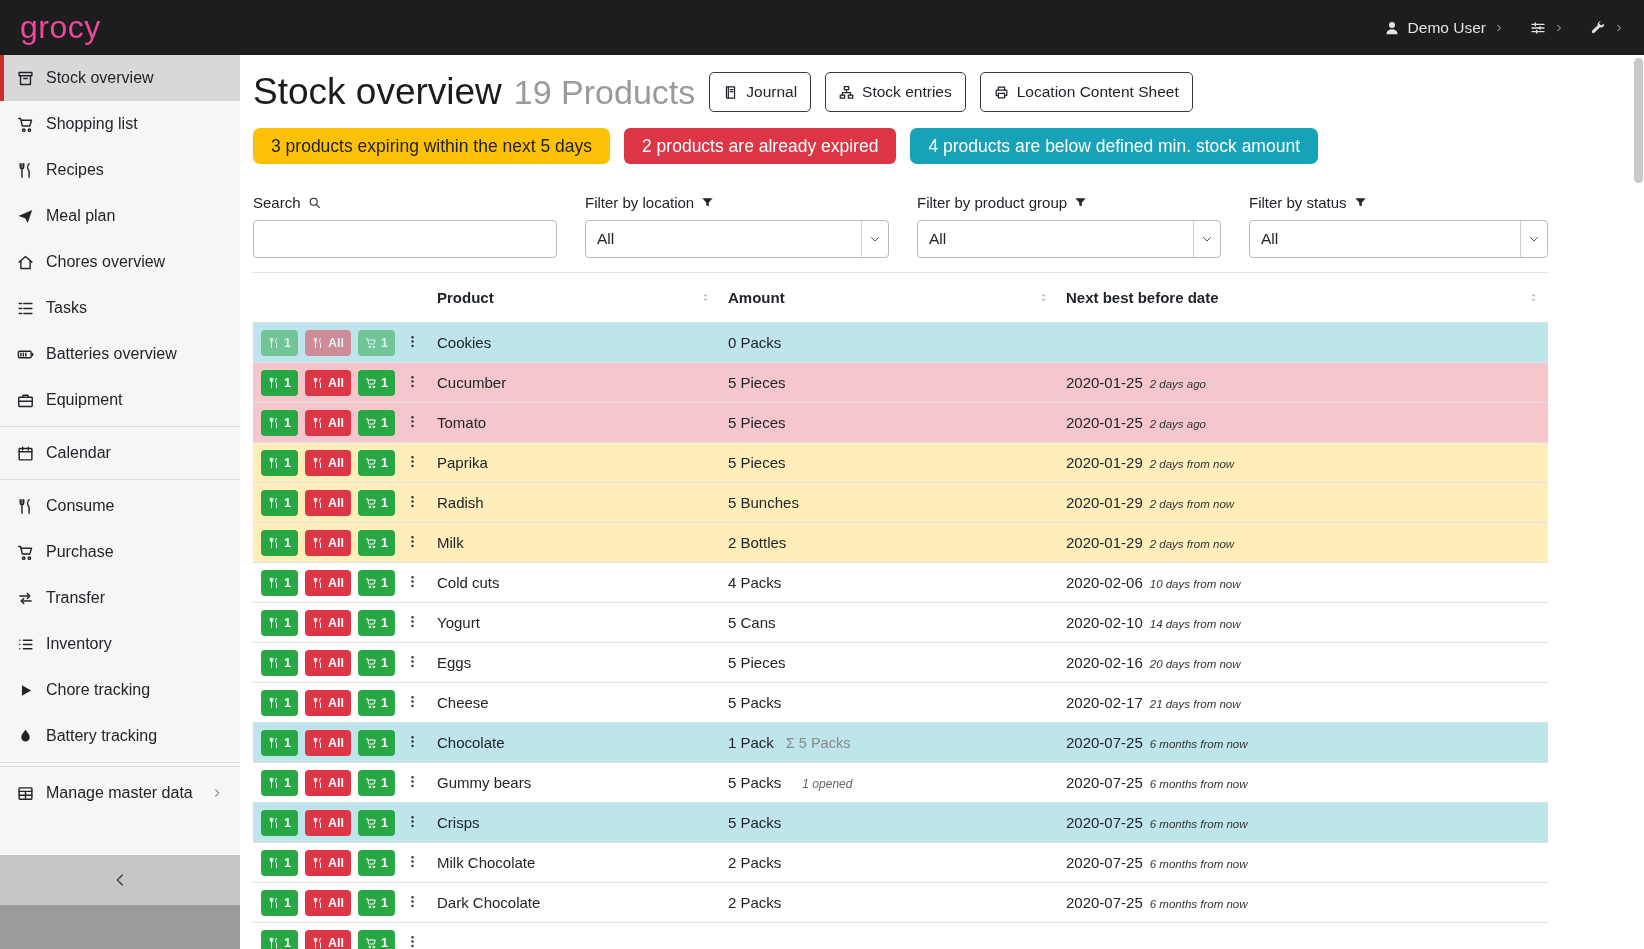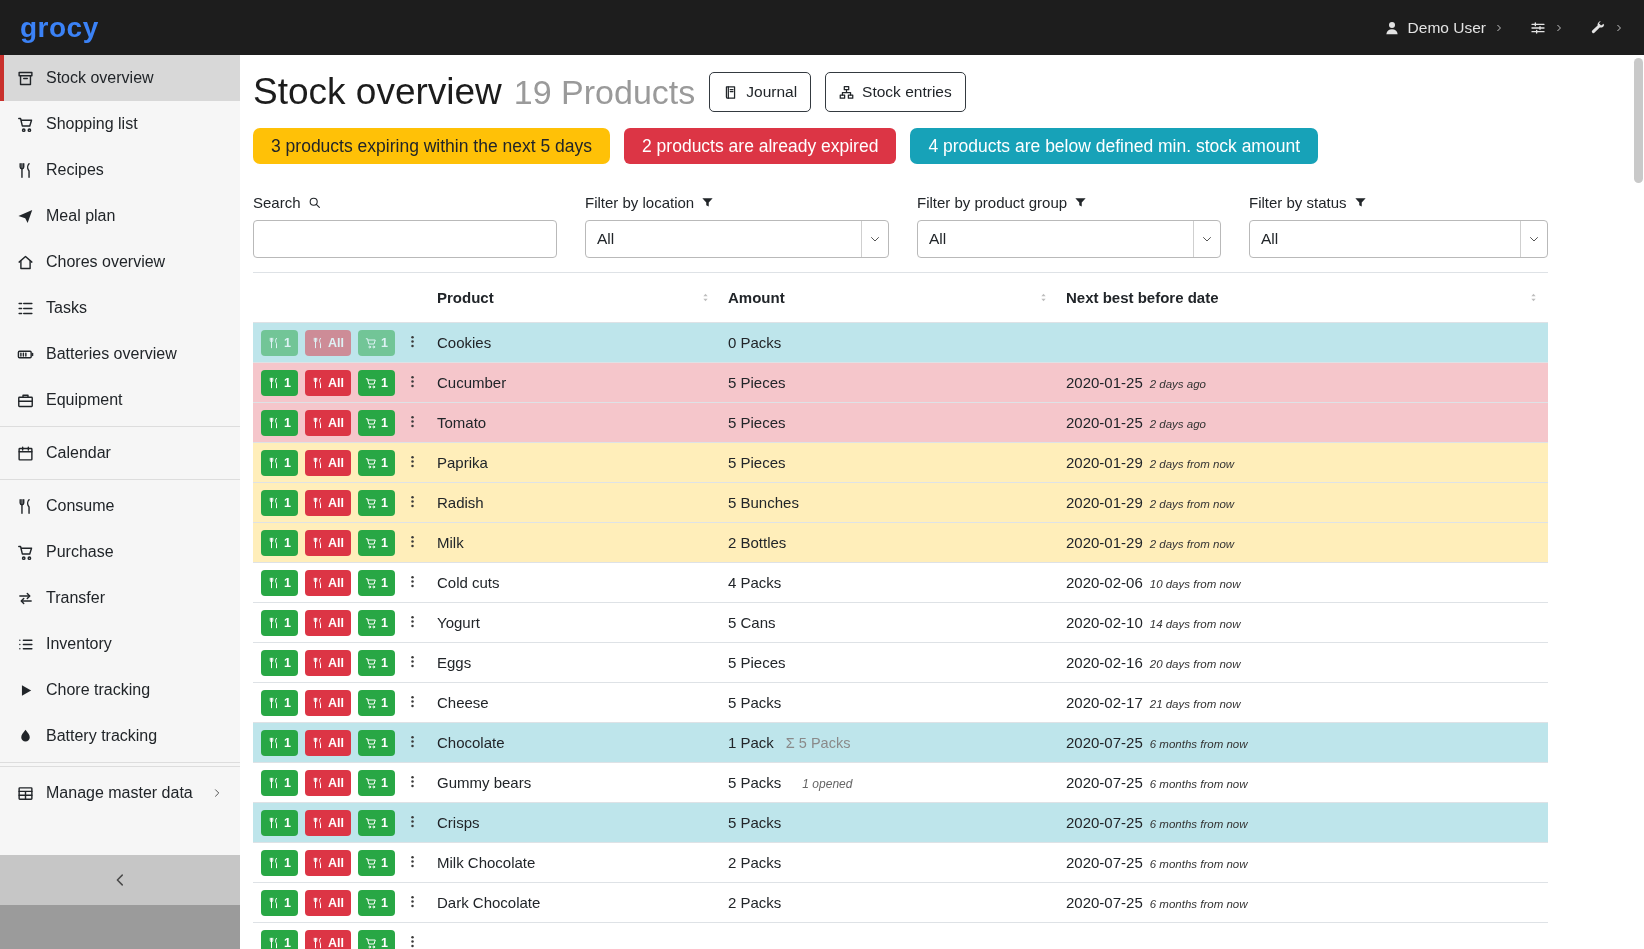--- a/index.html
+++ b/index.html
@@ -2,21 +2,21 @@
 <html><head>
 <meta charset="utf-8">
 <style>
   * { margin:0; padding:0; box-sizing:border-box; }
   html,body { width:1644px; height:949px; overflow:hidden; }
   body { font-family:"Liberation Sans", sans-serif; background:#fff; color:#212529; }
   #app { position:relative; width:1644px; height:949px; display:flex; flex-direction:column; overflow:hidden; }
 
   
   .topbar { flex:0 0 55px; background:#1d1d1d; display:flex; align-items:center; padding:0 20px; }
-  .logo { color:#3b82f6; font-size:28px; font-weight:bold; letter-spacing:.5px; }
+  .logo { color:#ec4899; font-size:32px; font-weight:normal; letter-spacing:.5px; }
   .topbar-right { margin-left:auto; display:flex; align-items:center; gap:26px; color:#e3e3e3; }
   .tb-item { display:flex; align-items:center; gap:8px; font-size:15.5px; cursor:pointer; }
   .tb-item .icn svg { width:16px; height:16px; }
   .icn.chev-sm svg { width:10px !important; height:10px !important; }
 
   
   .icn { display:inline-flex; align-items:center; justify-content:center; }
   .icn svg { width:16px; height:16px; display:block; }
 
   
@@ -336,20 +336,30 @@
           <span class="icn">
               <svg viewBox="0 0 24 24" fill="none" stroke="currentColor" stroke-width="2" stroke-linecap="round" stroke-linejoin="round">
                 <rect x="8.5" y="2.5" width="7" height="5"></rect>
                 <rect x="2" y="16" width="7" height="5"></rect>
                 <rect x="15" y="16" width="7" height="5"></rect>
                 <path d="M12 7.5v4.5M5.5 16v-4h13v4"></path>
               </svg>
             </span>
           <span>Stock entries</span>
         </button>
+        <button class="btn-outline">
+          <span class="icn">
+              <svg viewBox="0 0 24 24" fill="none" stroke="currentColor" stroke-width="2" stroke-linecap="round" stroke-linejoin="round">
+                <path d="M7 8V3.5h10V8"></path>
+                <rect x="3.5" y="8" width="17" height="9" rx="1"></rect>
+                <rect x="7" y="13.5" width="10" height="7" fill="#fff"></rect>
+              </svg>
+            </span>
+          <span>Location Content Sheet</span>
+        </button>
       </div>
 
       <div class="banners">
         <div class="banner" style="background: rgb(255, 193, 7); color: rgb(33, 37, 41);">3 products expiring within the next 5 days</div>
         <div class="banner" style="background: rgb(220, 53, 69); color: rgb(255, 255, 255); border-radius: 6px;">2 products are already expired</div>
         <div class="banner" style="background: rgb(23, 162, 184); color: rgb(255, 255, 255);">4 products are below defined min. stock amount</div>
       </div>
 
       <div class="filters">
         <div class="filter">

